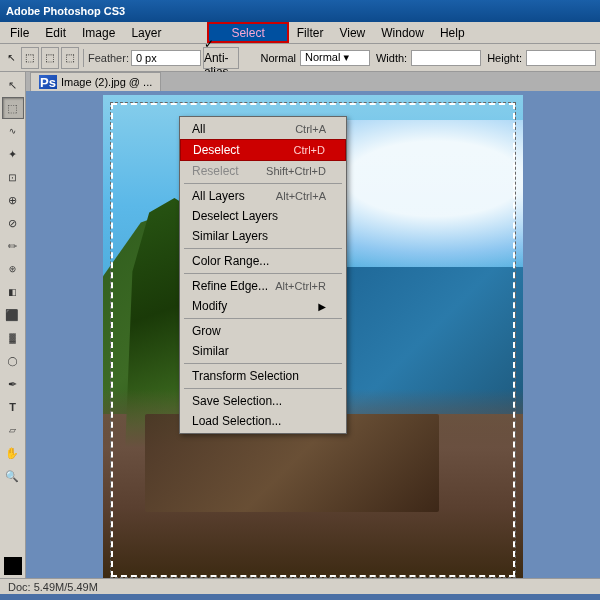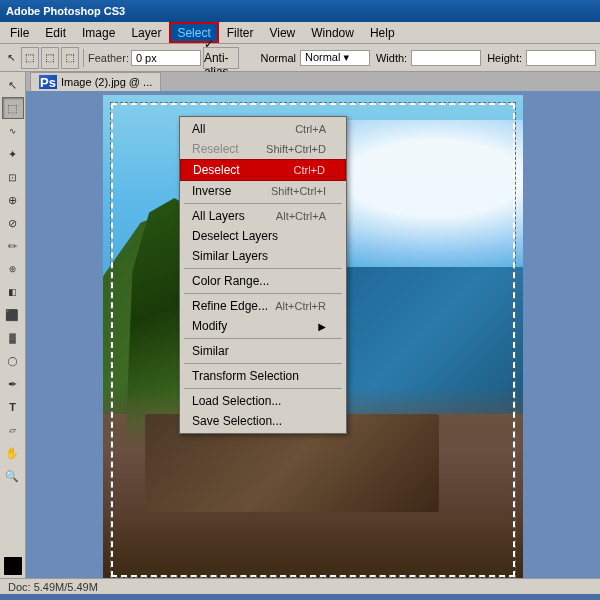--- a/index.html
+++ b/index.html
@@ -302,21 +302,21 @@
 
 <div class="title-bar">
   <span>Adobe Photoshop CS3</span>
 </div>
 
 <div class="menu-bar">
   <div class="menu-item">File</div>
   <div class="menu-item">Edit</div>
   <div class="menu-item">Image</div>
   <div class="menu-item">Layer</div>
-  <div class="menu-item highlighted" style="border:2px solid #cc0000; background:#0050a0; color:#7dd3fc; padding: 1px 6px;">Select</div>
+  <div class="menu-item highlighted" style="border:2px solid #cc0000; background:#0050a0; color:#f9a8d4; padding: 1px 22px; margin-left: 38px;">Select</div>
   <div class="menu-item">Filter</div>
   <div class="menu-item">View</div>
   <div class="menu-item">Window</div>
   <div class="menu-item">Help</div>
 </div>
 
 <div class="toolbar">
   <div class="toolbar-btn">↖</div>
   <div class="toolbar-btn" style="width:30px; border:1px solid #999;">⬚</div>
   <div class="toolbar-btn" style="width:30px; border:1px solid #999;">⬚</div>
@@ -389,34 +389,30 @@
 
     <div class="menu-overlay">
 
       <div class="dropdown-panel">
 
         <div class="dd-item">
           <span>All</span>
           <span class="dd-shortcut">Ctrl+A</span>
         </div>
 
+        <div class="dd-item selected-item" style="pointer-events:auto;">
+          <span>Deselect</span>
+          <span class="dd-shortcut" style="color:#ffcccc;">Ctrl+D</span>
+        </div>
+
         <div class="dd-item grayed">
           <span>Reselect</span>
           <span class="dd-shortcut">Shift+Ctrl+D</span>
         </div>
 
-        <div class="dd-item selected-item" style="pointer-events:auto;">
-          <span>Deselect</span>
-          <span class="dd-shortcut" style="color:#ffcccc;">Ctrl+D</span>
-        </div>
-
-        <div class="dd-item">
-          <span>Inverse</span>
-          <span class="dd-shortcut">Shift+Ctrl+I</span>
-        </div>
 
         <div class="dd-separator"></div>
 
         <div class="dd-item">
           <span>All Layers</span>
           <span class="dd-shortcut">Alt+Ctrl+A</span>
         </div>
 
         <div class="dd-item">
           <span>Deselect Layers</span>
@@ -439,39 +435,42 @@
           <span class="dd-shortcut">Alt+Ctrl+R</span>
         </div>
 
         <div class="dd-item">
           <span>Modify</span>
           <span class="dd-arrow">▶</span>
         </div>
 
         <div class="dd-separator"></div>
 
+        <div class="dd-item">
+          <span>Grow</span>
+        </div>
 
         <div class="dd-item">
           <span>Similar</span>
         </div>
 
         <div class="dd-separator"></div>
 
         <div class="dd-item">
           <span>Transform Selection</span>
         </div>
 
         <div class="dd-separator"></div>
 
         <div class="dd-item">
+          <span>Save Selection...</span>
+        </div>
+
+        <div class="dd-item">
           <span>Load Selection...</span>
-        </div>
-
-        <div class="dd-item">
-          <span>Save Selection...</span>
         </div>
 
       </div>
     </div>
   </div>
 </div>
 
 <div class="status-bar">
   <span>Doc: 5.49M/5.49M</span>
 </div>

